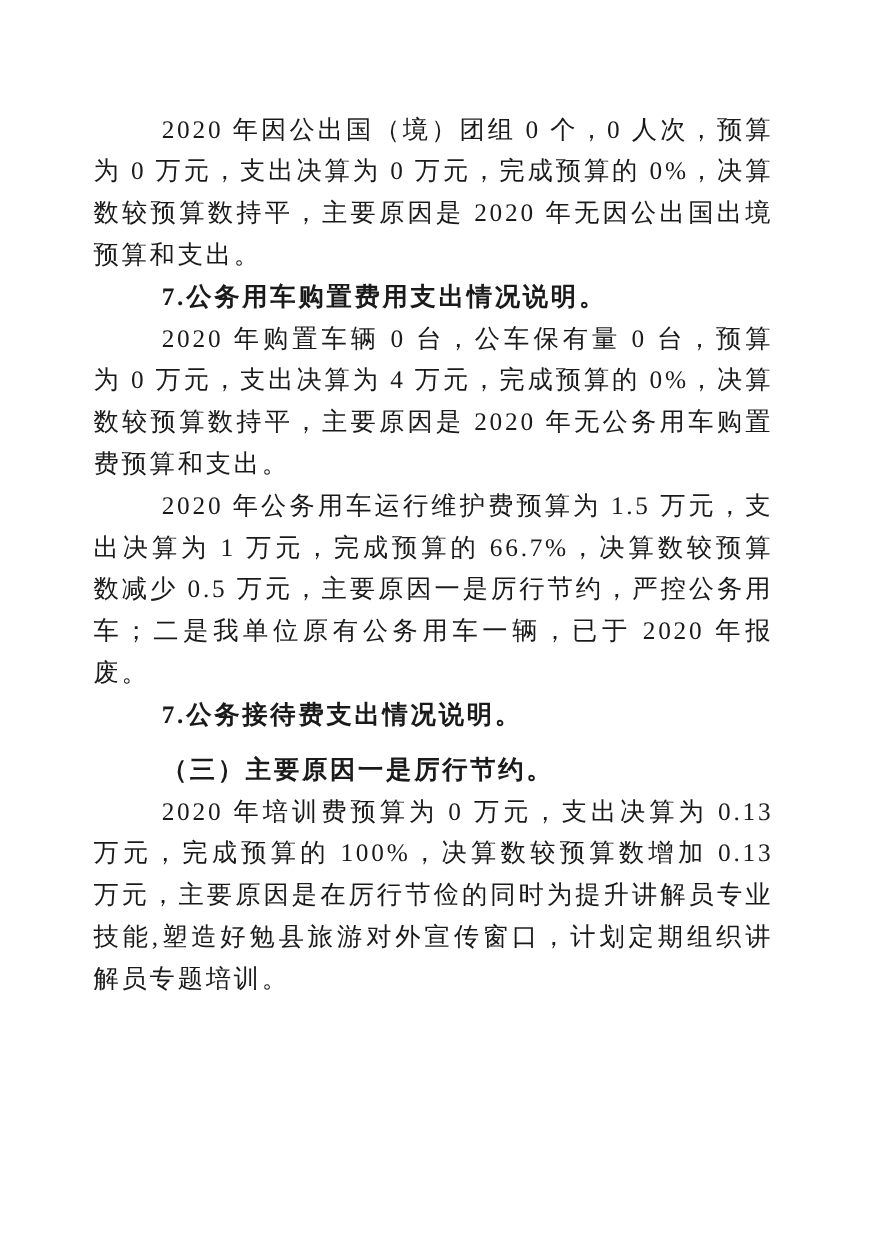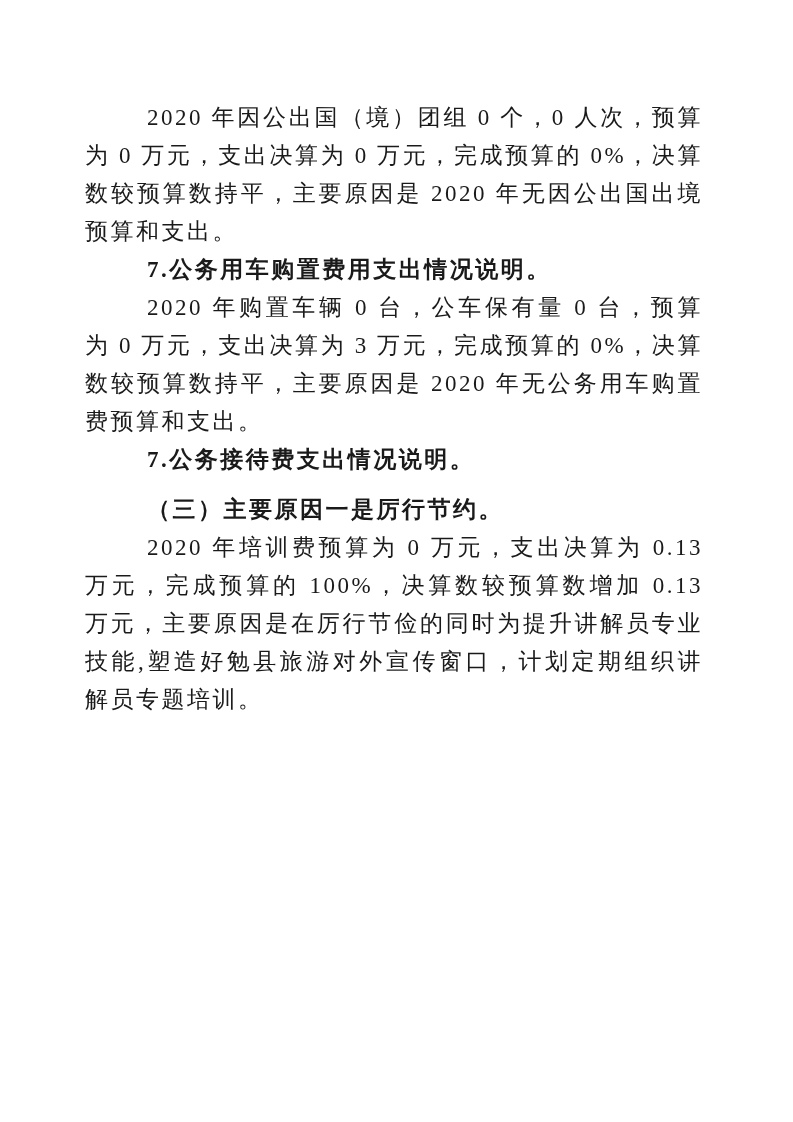--- a/index.html
+++ b/index.html
@@ -57,21 +57,22 @@
     color: #222222;
   }
 </style>
 </head>
 <body>
 
 <div class="page">
   <div class="content">
     <p class="para">2020 年因公出国（境）团组 0 个，0 人次，预算为 0 万元，支出决算为 0 万元，完成预算的 0%，决算数较预算数持平，主要原因是 2020 年无因公出国出境预算和支出。</p>
     <p class="h-num">7.公务用车购置费用支出情况说明。</p>
-    <p class="para">2020 年购置车辆 0 台，公车保有量 0 台，预算为 0 万元，支出决算为 3 万元，完成预算的 0%，决算数较预算数持平，主要原因是 2020 年无公务用车购置费预算和支出。</p>
+    <p class="para">2020 年购置车辆 0 台，公车保有量 0 台，预算为 0 万元，支出决算为 4 万元，完成预算的 0%，决算数较预算数持平，主要原因是 2020 年无公务用车购置费预算和支出。</p>
+    <p class="para">2020 年公务用车运行维护费预算为 1.5 万元，支出决算为 1 万元，完成预算的 66.7%，决算数较预算数减少 0.5 万元，主要原因一是厉行节约，严控公务用车；二是我单位原有公务用车一辆，已于 2020 年报废。</p>
     <p class="h-num">7.公务接待费支出情况说明。</p>
     <p class="h-sec sp-before">（三）主要原因一是厉行节约。</p>
     <p class="para">2020 年培训费预算为 0 万元，支出决算为 0.13 万元，完成预算的 100%，决算数较预算数增加 0.13 万元，主要原因是在厉行节俭的同时为提升讲解员专业技能,塑造好勉县旅游对外宣传窗口，计划定期组织讲解员专题培训。</p>
 
   </div>
 
   <div class="footer">- 20 -</div>
 </div>
 
 </body></html>

